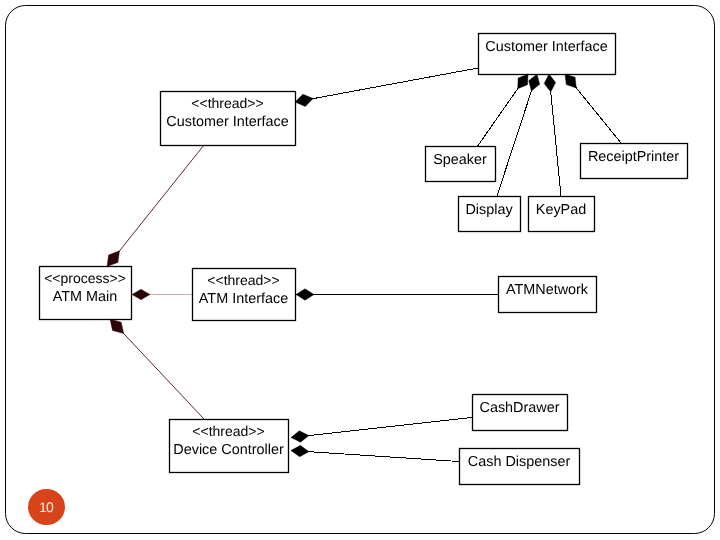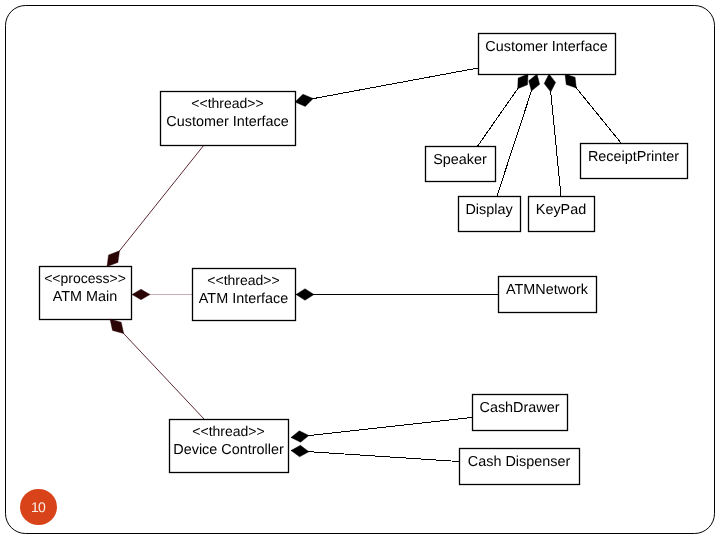--- a/index.html
+++ b/index.html
@@ -18,21 +18,21 @@
     overflow: hidden;
     font-family: "Liberation Sans", sans-serif;
   }
   #diagram-svg {
     position: absolute;
     left: 0;
     top: 0;
   }
   .page-badge {
     position: absolute;
-    left: 20px;
+    left: 28px;
     top: 489px;
     width: 36px;
     height: 36px;
     border-radius: 50%;
     display: flex;
     align-items: center;
     justify-content: center;
     color: #FBEFE4;
     font-size: 14px;
     letter-spacing: -0.8px;

